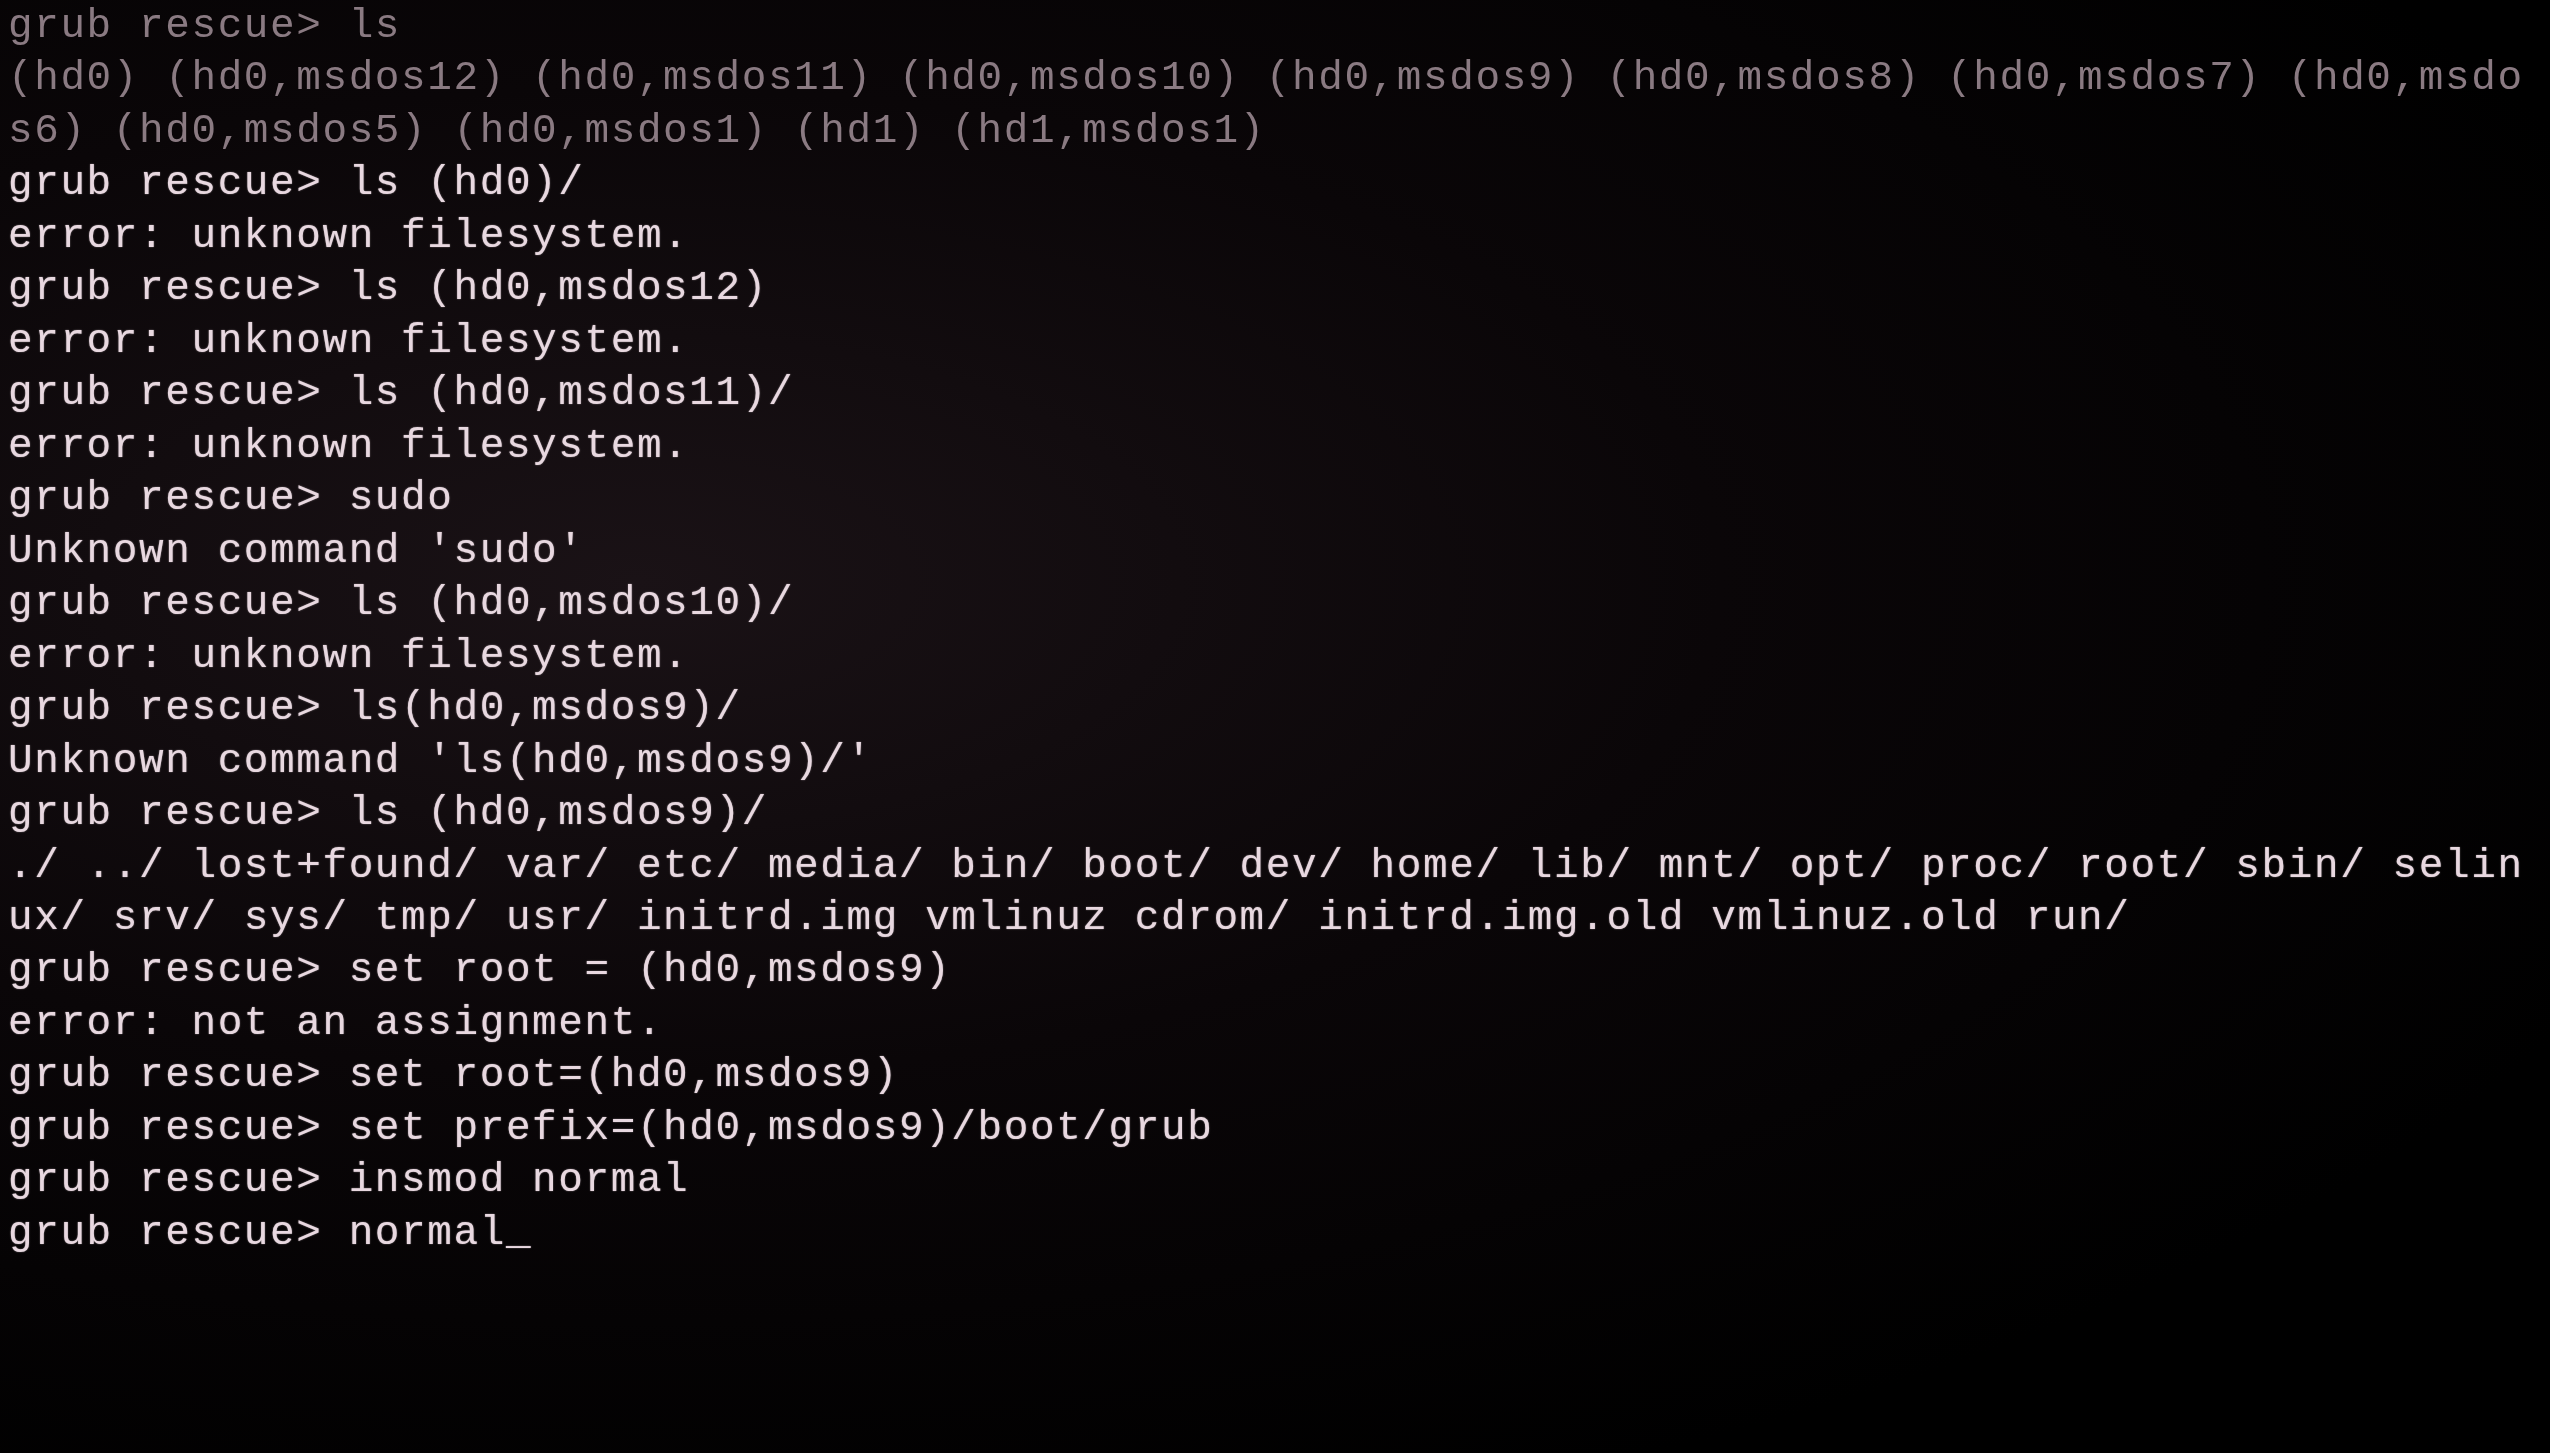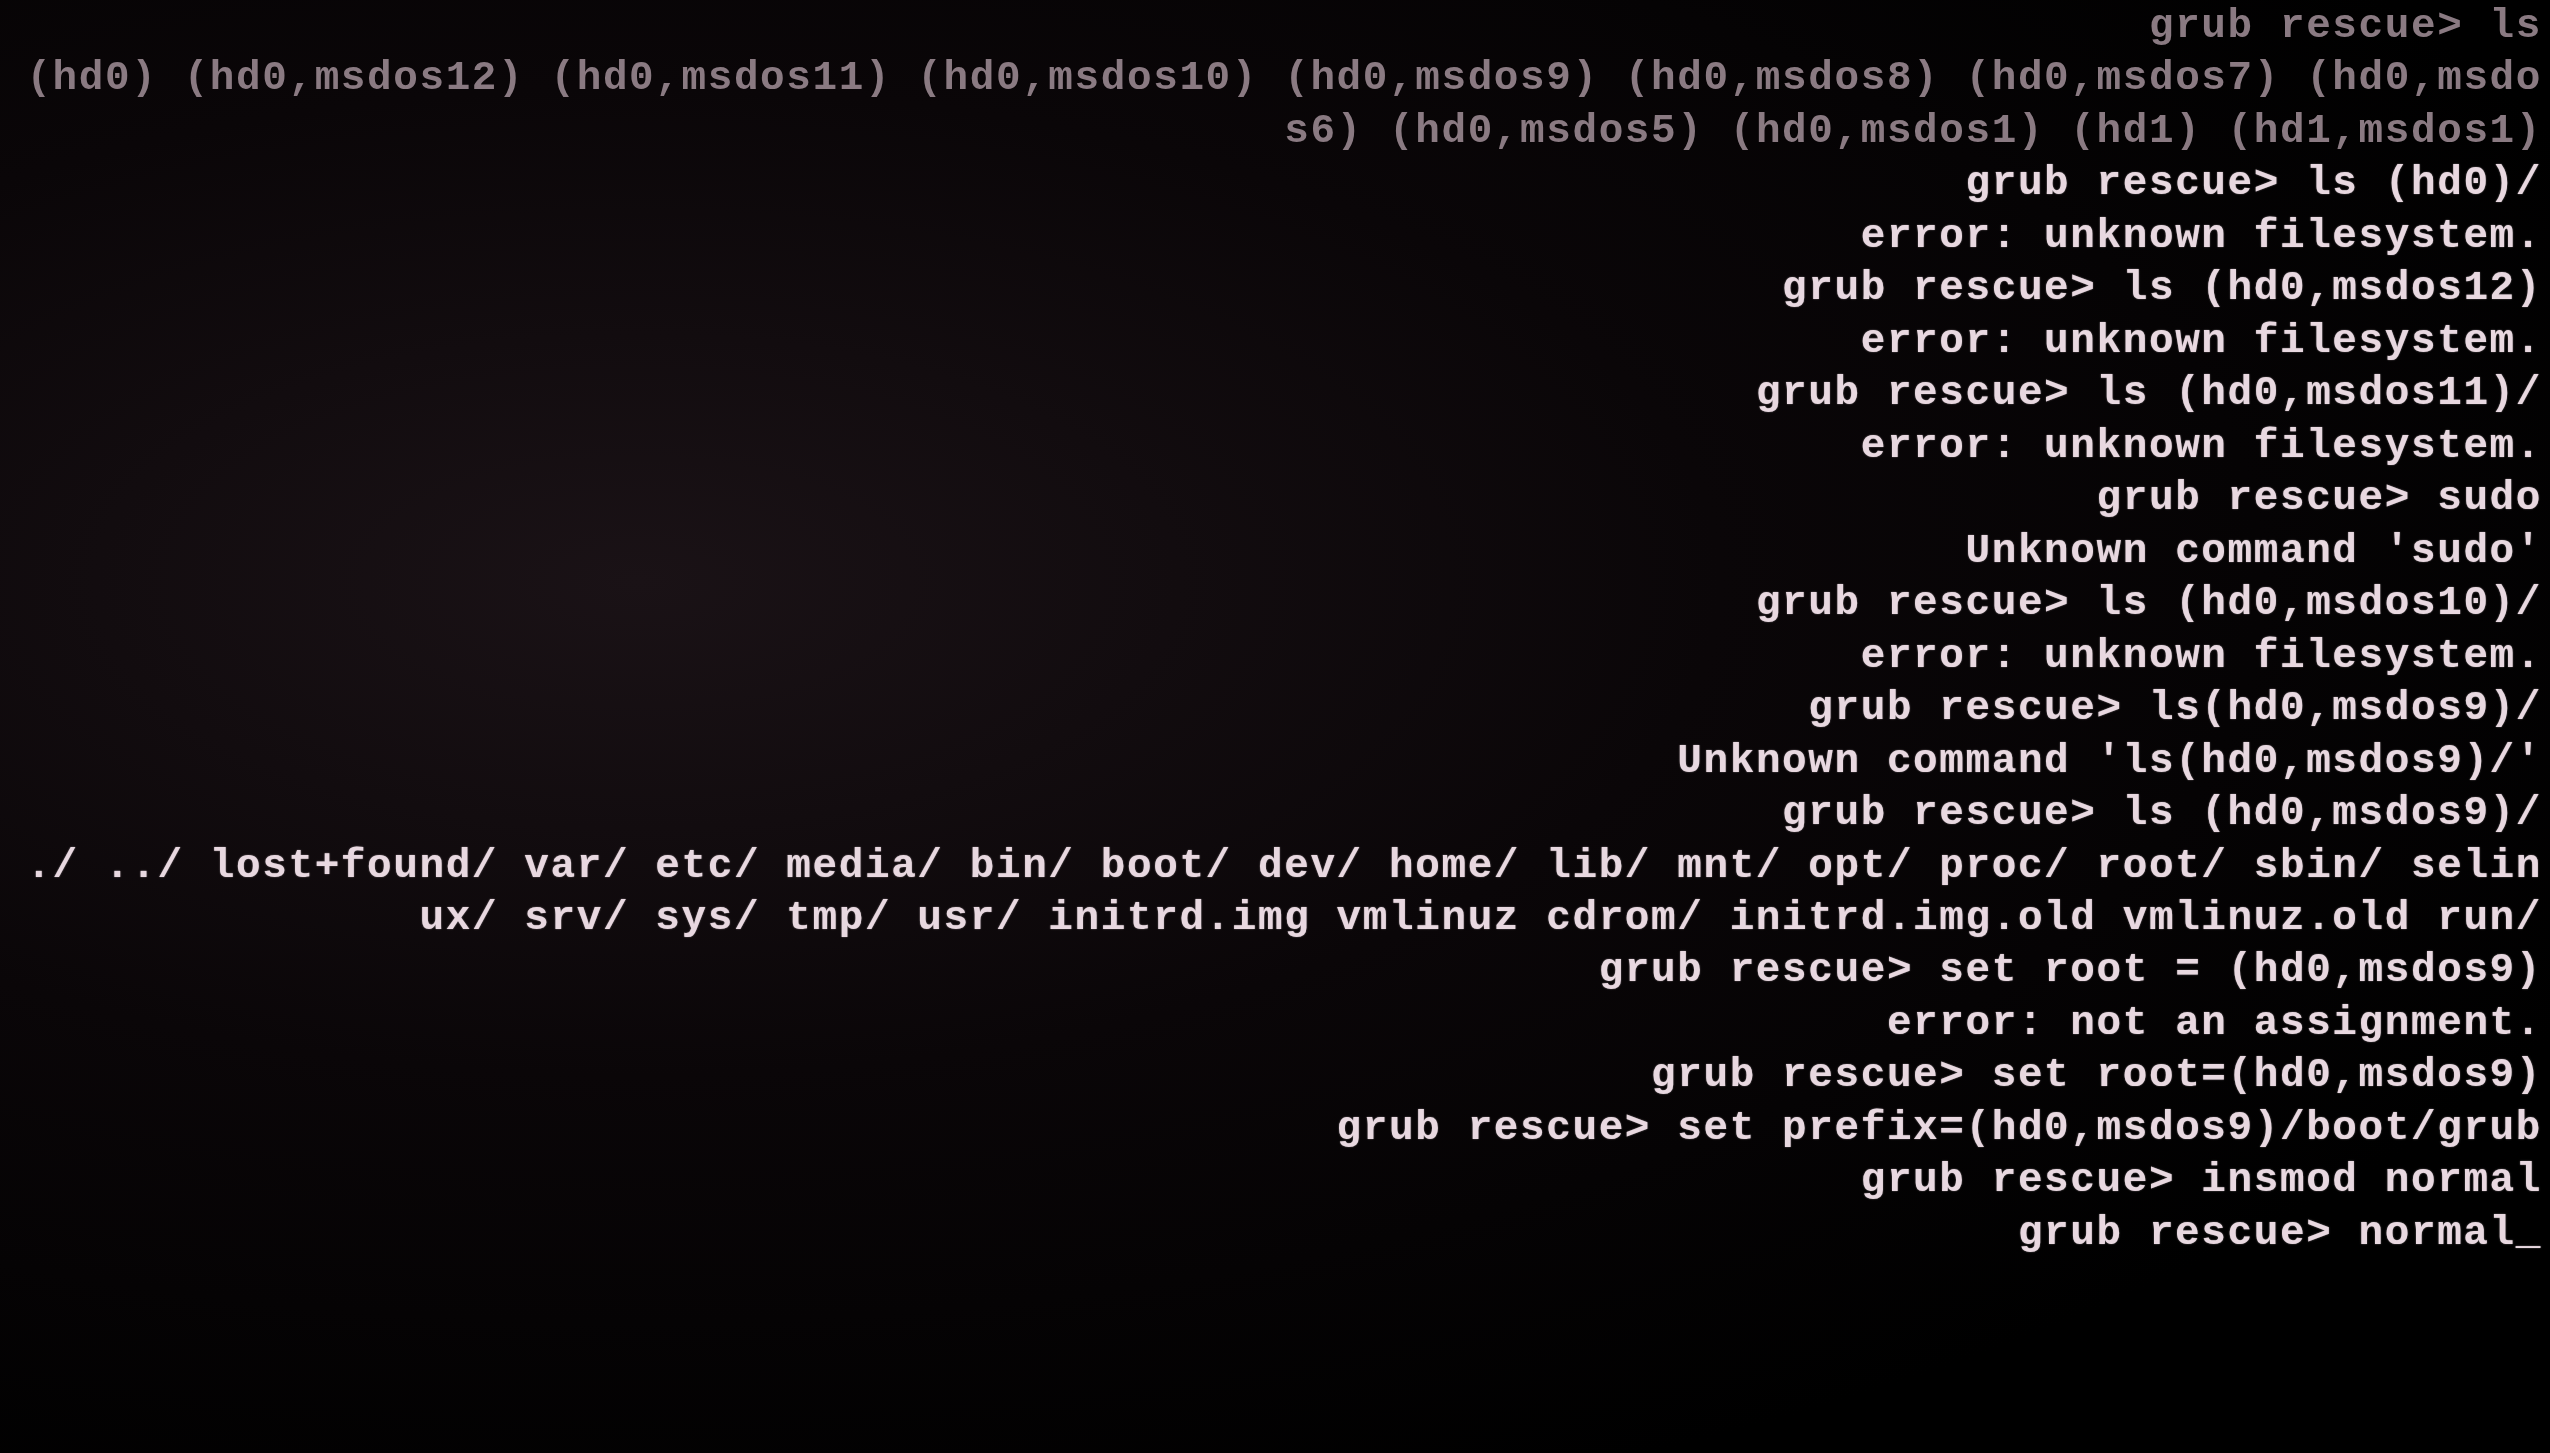--- a/index.html
+++ b/index.html
@@ -9,30 +9,29 @@
     height: 1454px;
     background: #000000;
     overflow: hidden;
   }
   #terminal {
     width: 100%;
     height: 100%;
     background: radial-gradient(ellipse at 25% 40%, #1a1216 0%, #0a0608 40%, #000000 80%);
     font-family: "Courier New", Courier, monospace;
     font-size: 41px;
-    font-weight: bold;
+    font-weight: normal;
     line-height: 1.28;
     color: #e8d8e0;
     white-space: pre-wrap;
     word-break: break-all;
     padding: 0 8px 0 8px;
     letter-spacing: 1.6px;
     box-sizing: border-box;
     text-shadow: 0 0 1.6px rgba(232,216,224,0.6);
-    text-align: right;
   }
   .dim {
     color: #8a7a82;
     text-shadow: none;
   }
   .cursor {
     display: inline-block;
     color:#e8d8e0;
   }
 </style>

